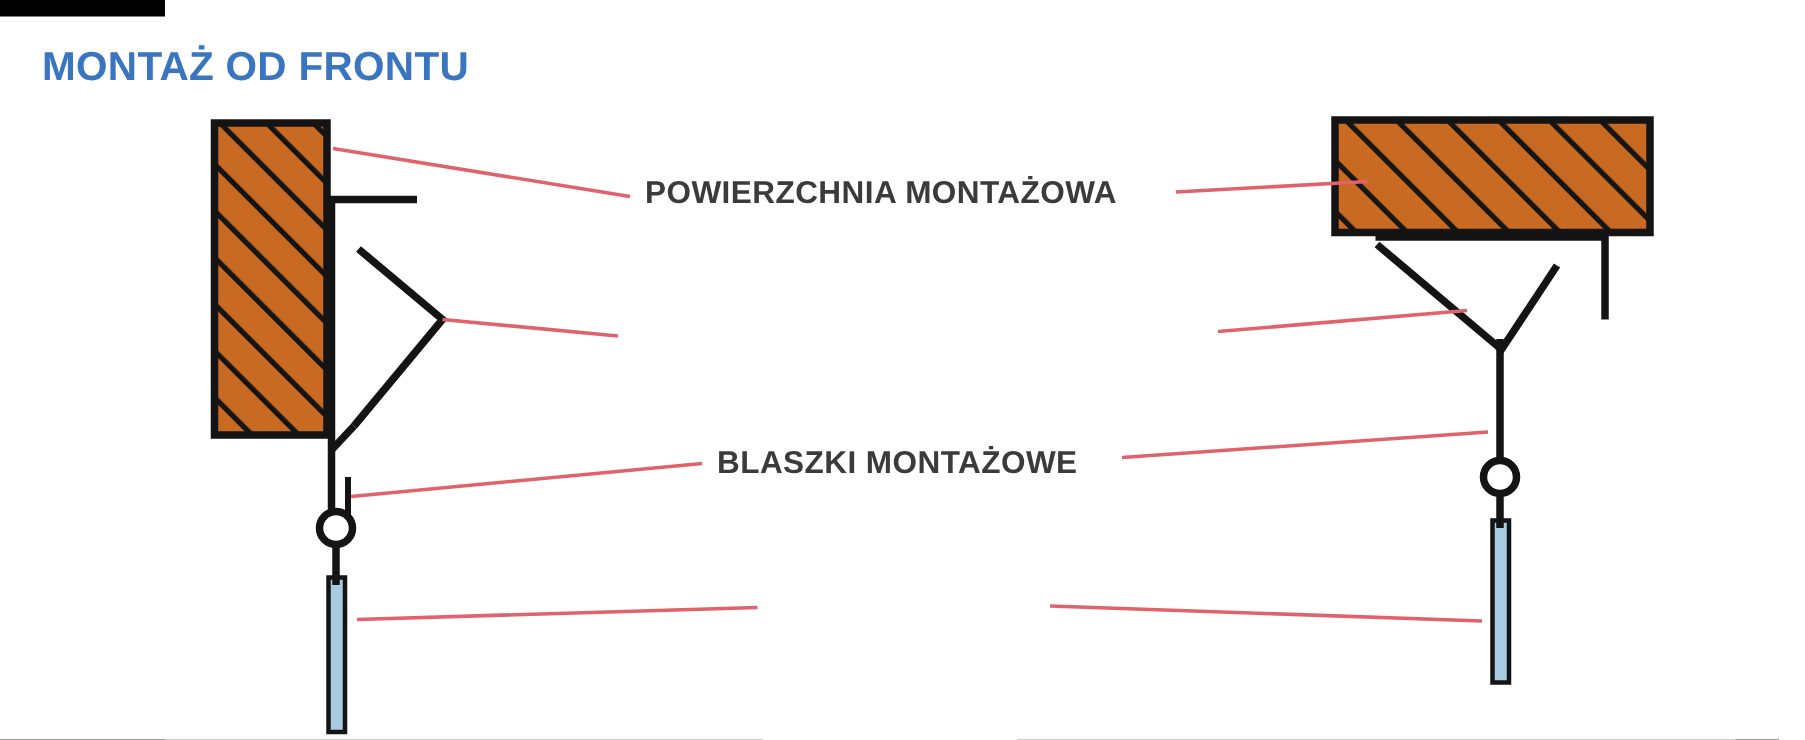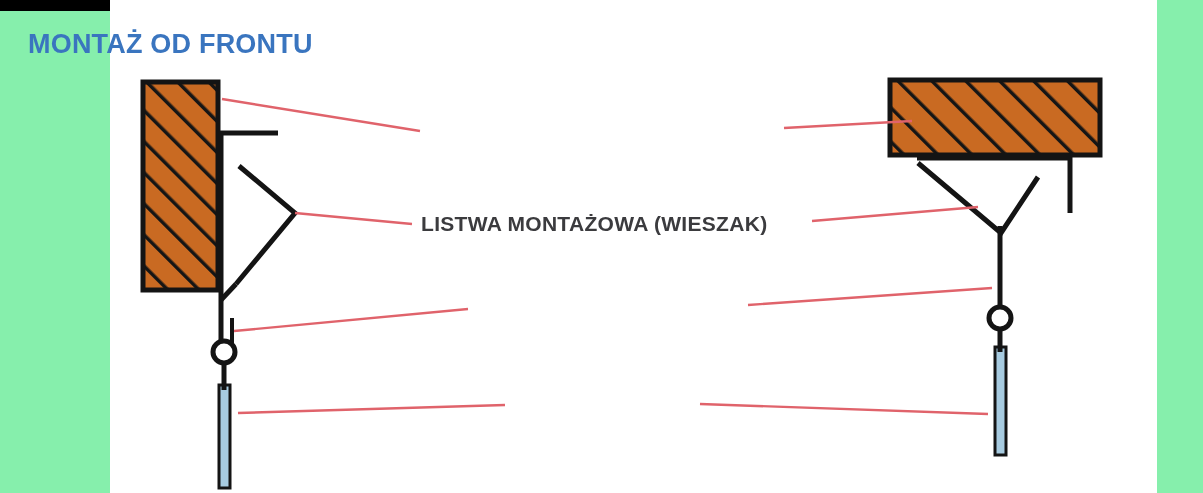--- a/index.html
+++ b/index.html
@@ -10,21 +10,21 @@
   body {
     width: 1203px;
     height: 493px;
     overflow: hidden;
     font-family: "Liberation Sans", sans-serif;
   }
   #stage {
     position: relative;
     width: 1203px;
     height: 493px;
-    background: #86efac;
+    background: #ffffff;
   }
   
   .white-panel {
     position: absolute;
     background: #ffffff;
   }
   #panel-main {
     left: 110px;
     top: 0px;
     width: 1047px;
@@ -142,15 +142,16 @@
       <line x1="234" y1="331" x2="468" y2="309"></line>
       <line x1="748" y1="305" x2="992" y2="288"></line>
 
       <line x1="238" y1="413" x2="505" y2="405"></line>
       <line x1="700" y1="404" x2="988" y2="414"></line>
     </g>
   </svg>
 
   <div class="heading" id="heading-left">MONTAŻ OD FRONTU</div>
 
-  <div class="callout-label" id="label-hanger">LISTWA MONTAŻOWA (WIESZAK)</div>
+  <div class="callout-label" id="label-surface">POWIERZCHNIA MONTAŻOWA</div>
+  <div class="callout-label" id="label-plates">BLASZKI MONTAŻOWE</div>
 
 </div>
 
 </body></html>

